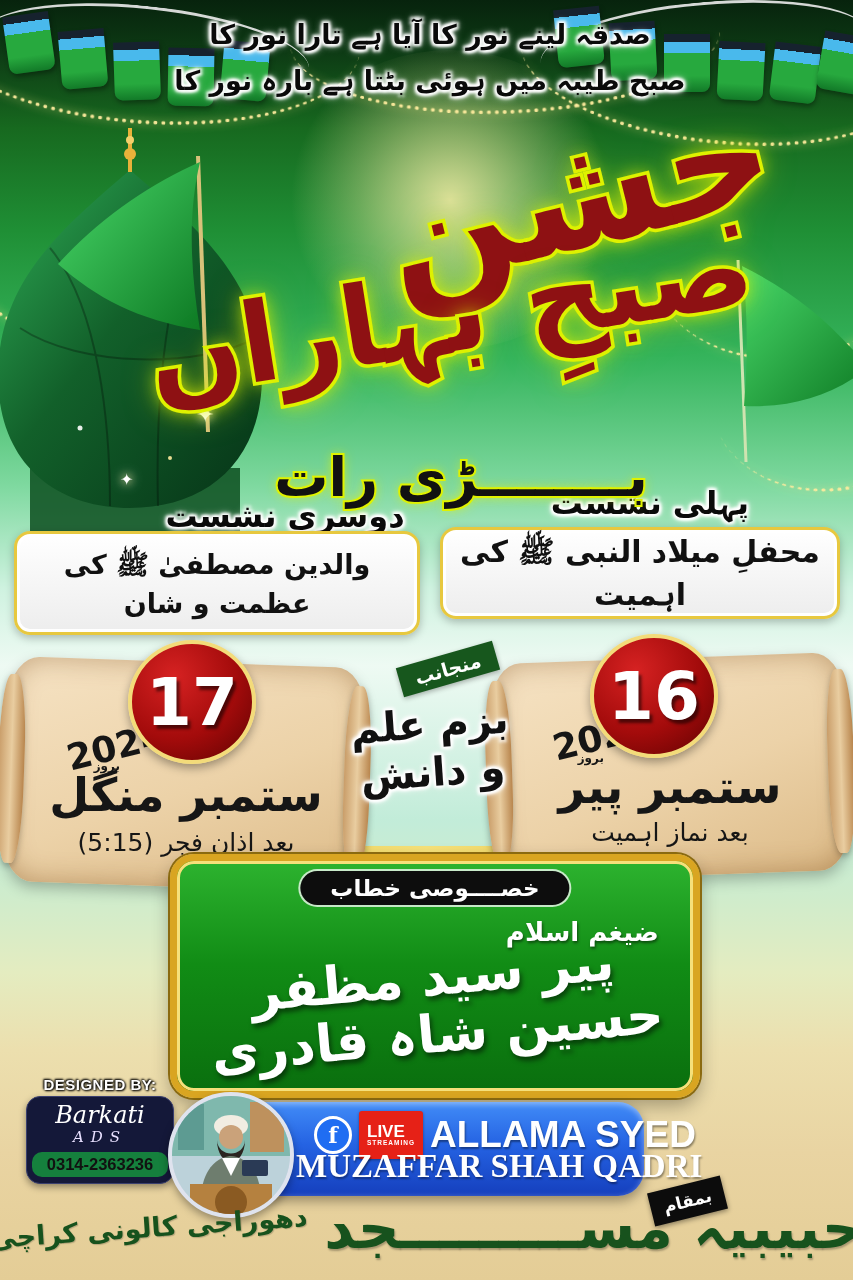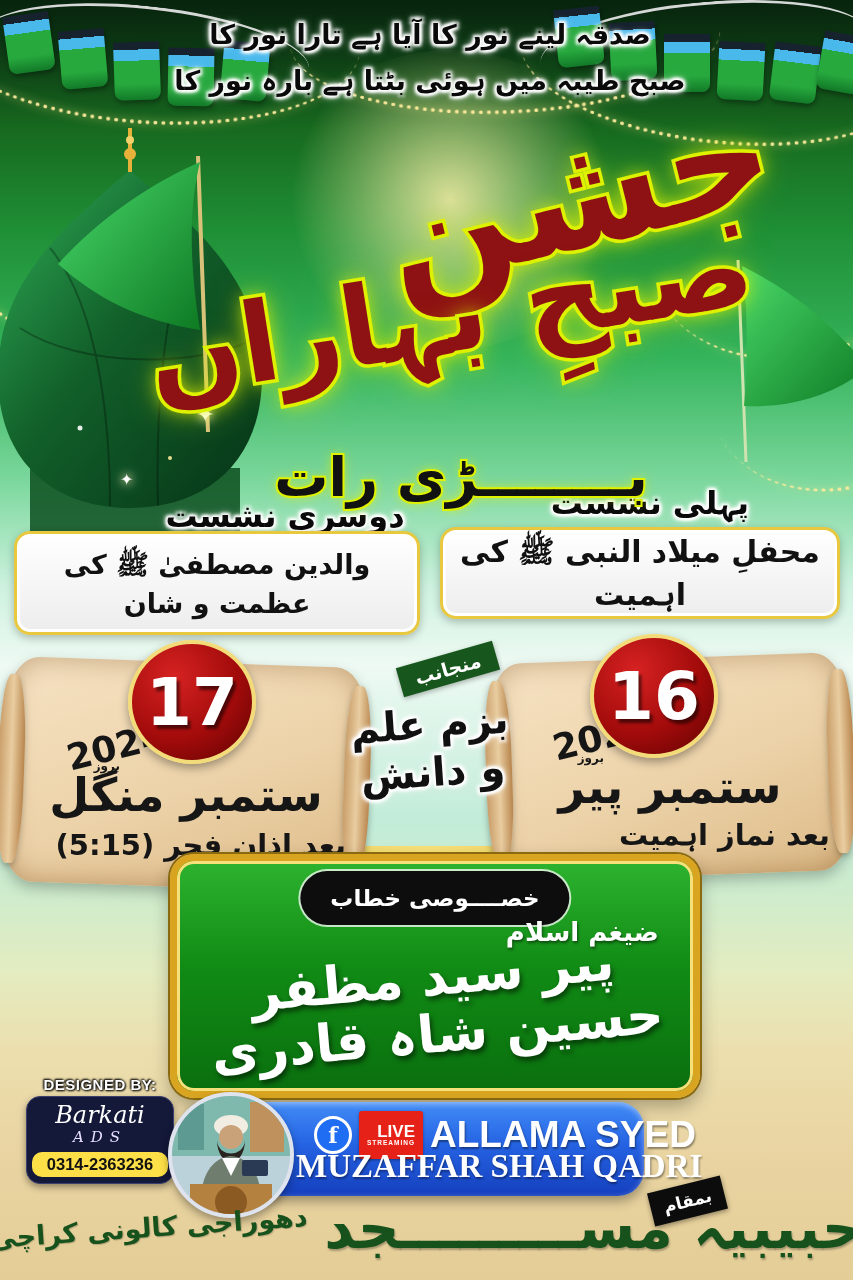--- a/index.html
+++ b/index.html
@@ -76,58 +76,58 @@
     display:flex; align-items:center; justify-content:center;
     color:#fff; font-size:66px; font-weight:800; text-shadow:3px 4px 3px rgba(0,0,0,.55);}
   .dc1{left:590px; top:634px;} .dc2{left:128px; top:640px;}
   .year{font-size:36px; font-weight:800; color:#161616; transform:rotate(-14deg); z-index:4;}
   .y1{left:552px; top:716px;} .y2{left:66px; top:726px;}
   .md-row{text-align:center; font-size:46px; font-weight:800; color:#161616; z-index:4; line-height:1;}
   .md1{left:500px; top:752px; width:340px;} .md2{left:16px; top:760px; width:340px;}
   .wd-stack{display:inline-flex; flex-direction:column; align-items:center; vertical-align:bottom;}
   .wd-prefix{font-size:12px; font-weight:700; line-height:1;}
   .wd-day{font-size:46px; line-height:1;}
-  .time-row{text-align:right; font-size:29px; font-weight:700; color:#161616; z-index:4;}
+  .time-row{text-align:center; font-size:25px; font-weight:400; color:#161616; z-index:4;}
   .t1{left:510px; top:818px; width:320px;} .t2{left:26px; top:828px; width:320px;}
   
   .org-tag{left:398px; top:654px; background:#17571d; color:#fff; font-size:19px; font-weight:700;
     padding:4px 16px; transform:rotate(-16deg); z-index:5; box-shadow:0 2px 5px rgba(0,0,0,.3);}
   .org-name{left:336px; top:700px; width:190px; text-align:center; font-size:40px; font-weight:800;
     color:#111; transform:rotate(-4deg); line-height:1.2; z-index:5;}
   
   .gold-line{left:0; top:846px; width:853px; height:9px;
     background:linear-gradient(90deg, rgba(217,165,33,0) 0%, #e6c84a 18%, #f7e27a 50%, #e6c84a 82%, rgba(217,165,33,0) 100%); z-index:2;}
   .green-banner{left:170px; top:854px; width:516px; height:230px; border-radius:24px; z-index:4;
     background:linear-gradient(180deg,#2db32f 0%, #118c15 45%, #0a6f0e 100%);
     border:7px solid #d9a521;
     box-shadow:0 0 0 2px #8a6a10, inset 0 0 0 3px #f6e07a, 0 8px 18px rgba(0,0,0,.3);}
   .addr-tag{left:50%; top:10px; transform:translateX(-50%); background:#0d0d0d; color:#fff;
-    border-radius:999px; padding:14px 30px; font-size:23px; font-weight:700; white-space:nowrap;
+    border-radius:999px; padding:4px 30px; font-size:23px; font-weight:700; white-space:nowrap;
     box-shadow:0 0 0 2px rgba(255,255,255,.75);}
   .honorific{right:34px; top:56px; color:#fff; font-size:26px; font-weight:800; text-shadow:1px 2px 3px rgba(0,0,0,.5);}
   .speaker-name{left:8px; right:8px; top:88px; text-align:center; color:#fff; font-size:52px; font-weight:800;
     transform:rotate(-5deg); line-height:1.1; text-shadow:2px 4px 5px rgba(0,0,0,.5);}
   
   .designer{left:26px; top:1076px; width:148px; text-align:center; z-index:6;}
   .des-label{font-size:15px; font-weight:800; color:#fff; letter-spacing:.5px;
     text-shadow:0 0 3px #000,1px 1px 2px #000,-1px -1px 2px #000; font-family:"Liberation Sans",sans-serif;}
   .navy-box{margin-top:3px; background:#141839; border-radius:14px; border:1px solid #3a3f6e; padding:5px 5px 6px; box-shadow:0 3px 7px rgba(0,0,0,.4);}
   .brand{font-family:"DejaVu Serif",serif; font-style:italic; font-size:24px; color:#fff; line-height:1.1;}
   .brand-sub{font-family:"DejaVu Serif",serif; font-style:italic; font-size:15px; letter-spacing:7px; color:#e8e0ff; line-height:1.1; margin-top:1px;}
-  .phone-pill{margin-top:6px; background:#fde047; border-radius:10px; font-size:16.5px; font-weight:800; color:#111;
+  .phone-pill{margin-top:6px; background:#15803d; border-radius:10px; font-size:16.5px; font-weight:800; color:#111;
     padding:3px 2px; font-family:"Liberation Sans",sans-serif;}
   
   .blue-banner{left:196px; top:1102px; width:448px; height:94px; border-radius:26px; z-index:5;
     background:linear-gradient(180deg,#418cf7 0%, #2563e3 45%, #153fbd 100%);
     box-shadow:0 5px 12px rgba(0,0,0,.35), inset 0 2px 6px rgba(255,255,255,.45);}
   .live-row{left:118px; top:9px; display:flex; gap:7px; align-items:center;}
   .fb-circle{width:32px; height:32px; border-radius:50%; background:#1f6df2; border:3px solid #fff;
     color:#fff; font-weight:800; font-size:22px; display:flex; align-items:center; justify-content:center;
     font-family:"DejaVu Serif",serif; box-sizing:content-box; line-height:1;}
-  .live-badge{background:#e62117; color:#fff; border-radius:3px; padding:12px 8px; text-align:right; box-shadow:0 1px 3px rgba(0,0,0,.4);}
+  .live-badge{background:#e62117; color:#fff; border-radius:3px; padding:12px 8px; text-align:left; box-shadow:0 1px 3px rgba(0,0,0,.4);}
   .live-word{font-size:17px; font-weight:800; line-height:1; font-family:"Liberation Sans",sans-serif;}
   .streaming-word{font-size:6.5px; font-weight:700; letter-spacing:1px; line-height:1; font-family:"Liberation Sans",sans-serif;}
   .en-name1{font-size:37px; font-weight:800; color:#fff; font-family:"Liberation Sans",sans-serif; text-shadow:1px 2px 2px rgba(0,0,0,.4); white-space:nowrap;}
   .en-name2{left:100px; right:10px; top:46px; text-align:center; font-size:33px; font-weight:800; color:#fff;
     font-family:Liberation Serif, serif; text-shadow:1px 2px 2px rgba(0,0,0,.4); white-space:nowrap;}
   .avatar{left:168px; top:1092px; width:118px; height:118px; border-radius:50%; overflow:hidden;
     border:4px solid #dfe3ee; z-index:6; background:#cfd8e8; box-shadow:0 4px 9px rgba(0,0,0,.35);}
   
   .venue-tag{left:650px; top:1184px; background:#0c0c0c; color:#fff; padding:7px 13px; font-size:17px; font-weight:700;
     transform:rotate(-14deg); z-index:7; box-shadow:0 2px 5px rgba(0,0,0,.4);}

